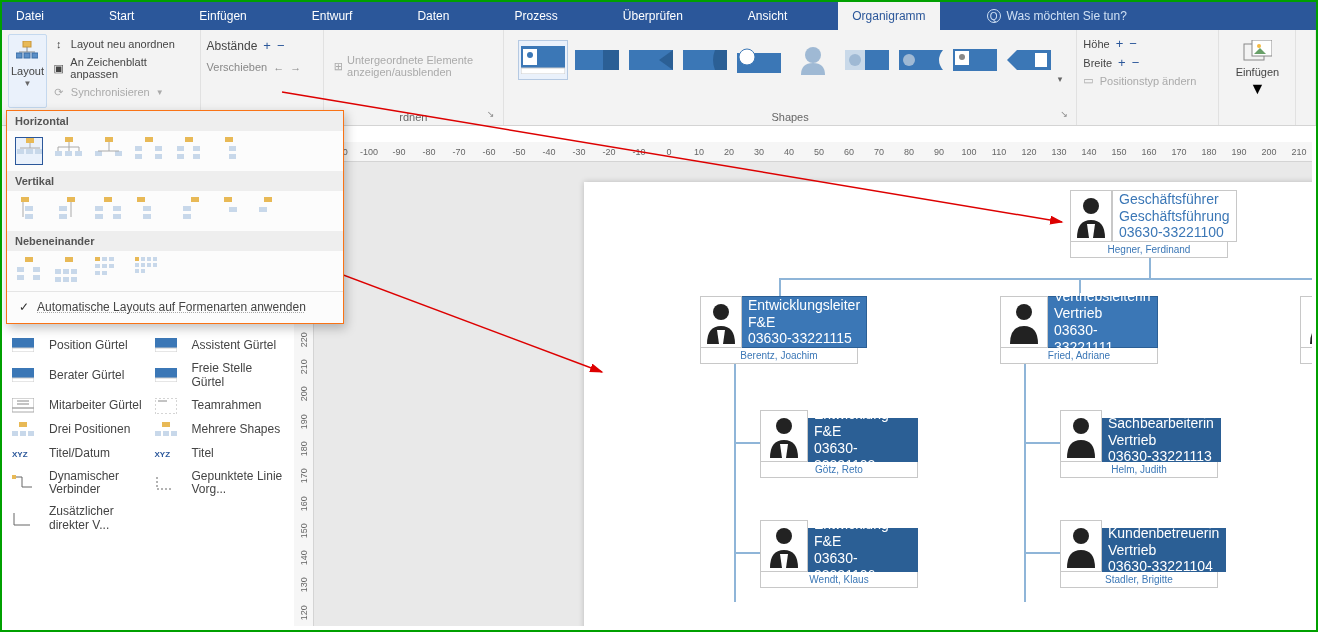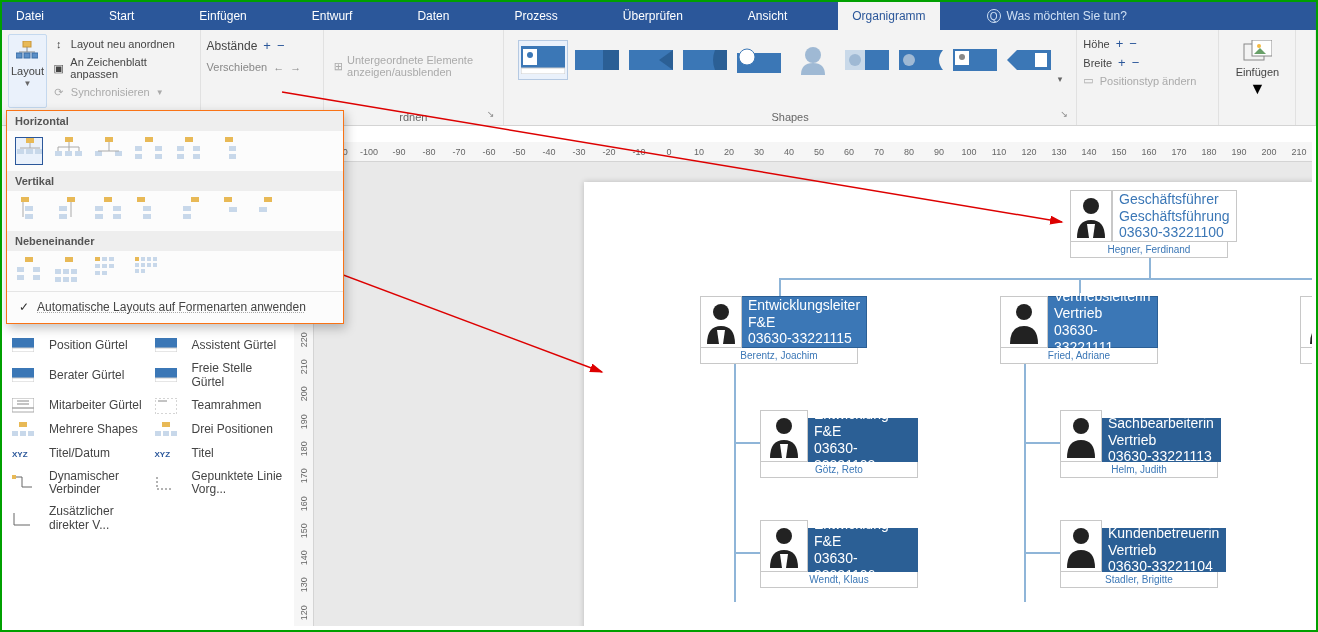--- a/index.html
+++ b/index.html
@@ -439,30 +439,30 @@
       </div>
     </div>
   <div class="srow">
       <div class="sitem">
         <span class="ic"><svg width="22" height="16">
             <rect x="7" width="8" height="5" fill="#e8b956"></rect>
             <rect x="0" y="9" width="6" height="5" fill="#c8d8ea"></rect>
             <rect x="8" y="9" width="6" height="5" fill="#c8d8ea"></rect>
             <rect x="16" y="9" width="6" height="5" fill="#c8d8ea"></rect>
           </svg></span>
-        <span class="stxt">Mehrere Shapes</span>
+        <span class="stxt">Drei Positionen</span>
       </div>
       <div class="sitem">
         <span class="ic"><svg width="22" height="16">
             <rect x="7" width="8" height="5" fill="#e8b956"></rect>
             <rect x="0" y="9" width="6" height="5" fill="#c8d8ea"></rect>
             <rect x="8" y="9" width="6" height="5" fill="#c8d8ea"></rect>
             <rect x="16" y="9" width="6" height="5" fill="#c8d8ea"></rect>
           </svg></span>
-        <span class="stxt">Drei Positionen</span>
+        <span class="stxt">Mehrere Shapes</span>
       </div>
     </div>
   <div class="srow">
       <div class="sitem">
         <span class="ic"><span style="font-size:8px;font-weight:bold;color:#2b579a;line-height:1;">XYZ</span></span>
         <span class="stxt">Titel/Datum</span>
       </div>
       <div class="sitem">
         <span class="ic"><span style="font-size:8px;font-weight:bold;color:#2b579a;line-height:1;">XYZ</span></span>
         <span class="stxt">Titel</span>

